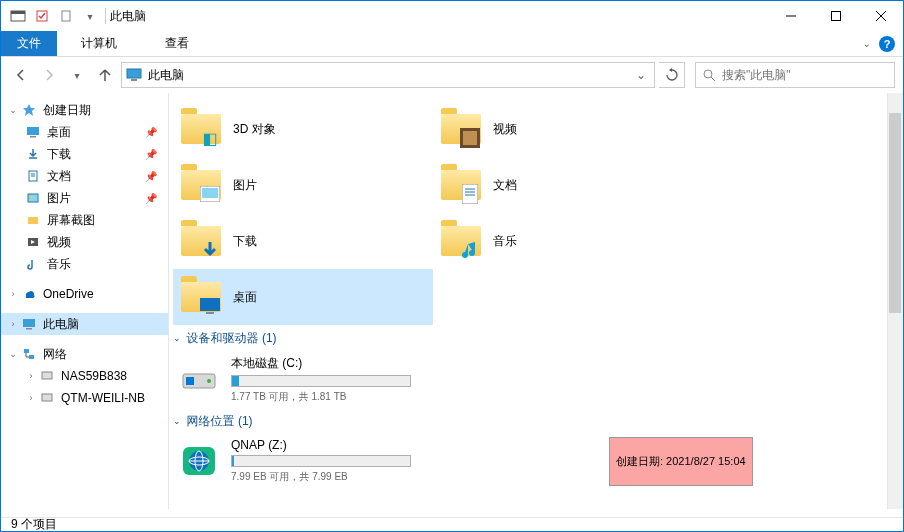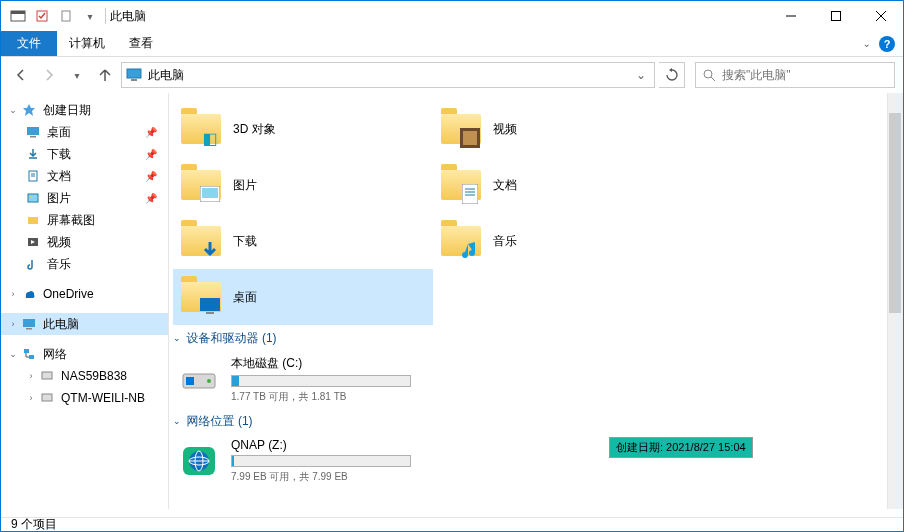--- a/index.html
+++ b/index.html
@@ -5,21 +5,21 @@
 * { margin: 0; padding: 0; box-sizing: border-box; font-family: "Microsoft YaHei", "Segoe UI", sans-serif; font-size: 12px; }
 body { background: #fff; width: 904px; height: 532px; border: 1px solid #0078d7; position: relative; overflow: hidden; }
 .titlebar { height: 30px; display: flex; align-items: center; padding: 0 0 0 6px; background: #fff; }
 .qat { display: flex; align-items: center; gap: 2px; }
 .qat-item { width: 22px; height: 22px; display: flex; align-items: center; justify-content: center; }
 .title-sep { width: 1px; height: 16px; background: #ccc; margin: 0 4px; }
 .win-controls { margin-left: auto; display: flex; }
 .win-btn { width: 45px; height: 30px; display: flex; align-items: center; justify-content: center; }
 .ribbon-tabs { height: 26px; display: flex; align-items: stretch; border-bottom: 1px solid #ddd; }
 .file-tab { background: #1979ca; color: #fff; padding: 0 16px; display: flex; align-items: center; }
-.tab { padding: 0 12px; display: flex; align-items: center; text-align: center; }
+.tab { padding: 0 24px; display: flex; align-items: center; text-align: center; }
 .ribbon-right { margin-left: auto; display: flex; align-items: center; padding-right: 8px; gap: 8px; }
 .chevron { font-size: 10px; color: #666; }
 .help-icon { width: 16px; height: 16px; border-radius: 50%; background: #0078d7; color: #fff; display: flex; align-items: center; justify-content: center; font-size: 11px; font-weight: bold; }
 .navbar { height: 36px; display: flex; align-items: center; padding: 4px 8px; gap: 4px; }
 .nav-btn { width: 24px; height: 24px; display: flex; align-items: center; justify-content: center; color: #555; }
 .nav-btn.disabled { color: #bbb; }
 .addr-wrap { flex: 1; display: flex; align-items: center; border: 1px solid #ccc; height: 26px; padding: 0 4px; }
 .addr-icon { width: 16px; height: 16px; margin-right: 6px; display: flex; align-items: center; justify-content: center; }
 .addr-text { flex: 1; }
 .addr-drop { color: #666; padding: 0 4px; }
@@ -45,21 +45,21 @@
 .folder-shape::before { content: ""; position: absolute; top: -6px; left: 0; width: 16px; height: 6px; background: #f4c955; border-radius: 2px 2px 0 0; }
 .overlay { position: absolute; bottom: 2px; right: 2px; width: 22px; height: 22px; display: flex; align-items: center; justify-content: center; font-size: 16px; }
 .group-header { display: flex; align-items: center; height: 26px; padding-left: 4px; gap: 6px; color: #0d4e8b; }
 .group-caret { font-size: 9px; }
 .drive-row { display: flex; align-items: center; padding: 4px 8px; gap: 10px; }
 .drive-icon { width: 44px; height: 44px; display: flex; align-items: center; justify-content: center; }
 .drive-info { display: flex; flex-direction: column; gap: 3px; }
 .drive-bar { width: 180px; height: 12px; border: 1px solid #b0b0b0; background: #eee; position: relative; }
 .drive-bar-fill { position: absolute; left: 0; top: 0; height: 100%; background: #26a0da; }
 .drive-stats { color: #666; font-size: 10px; }
-.tooltip { position: absolute; left: 440px; top: 344px; background: #14b8a6; border: 1px solid #999; padding: 2px 6px; font-size: 11px; z-index: 10; }
+.tooltip { position: absolute; left: 440px; top: 344px; background: #fca5a5; border: 1px solid #999; padding: 16px 6px; font-size: 11px; z-index: 10; }
 .statusbar { position: absolute; bottom: 0; left: 0; right: 0; height: 14px; border-top: 1px solid #e5e5e5; display: flex; align-items: center; padding: 0 10px; background: #fff; }
 svg { display: block; }
 </style>
 </head>
 <body>
 
 <div class="titlebar">
   <div class="qat">
     <div class="qat-item">
       <svg width="16" height="16">

